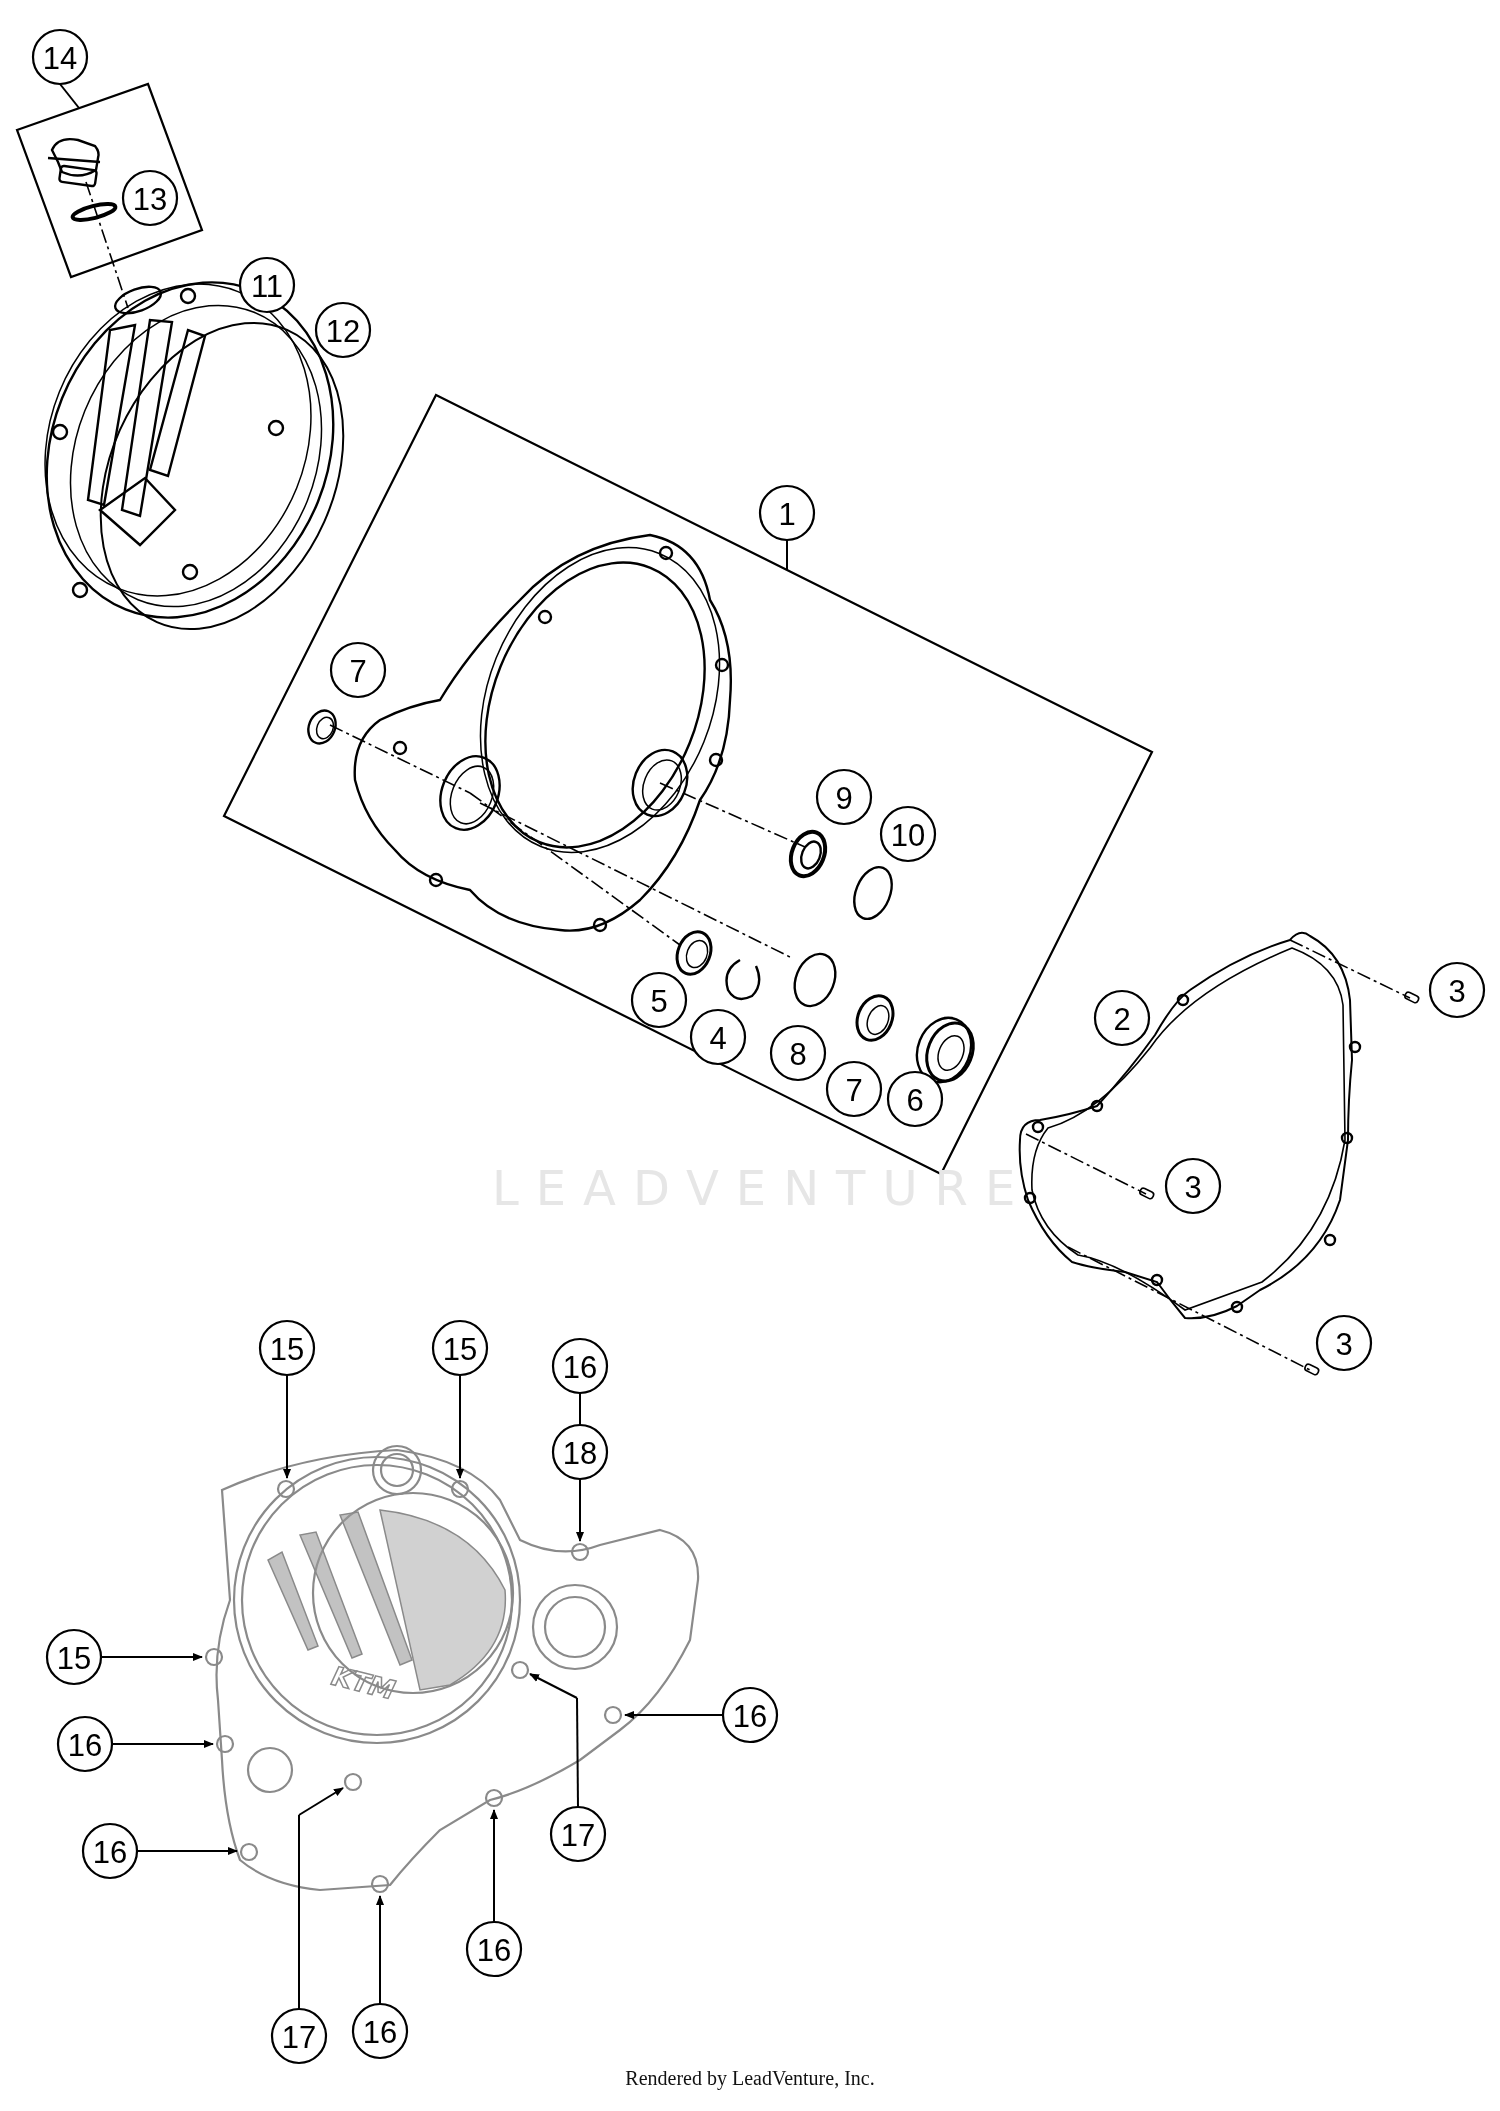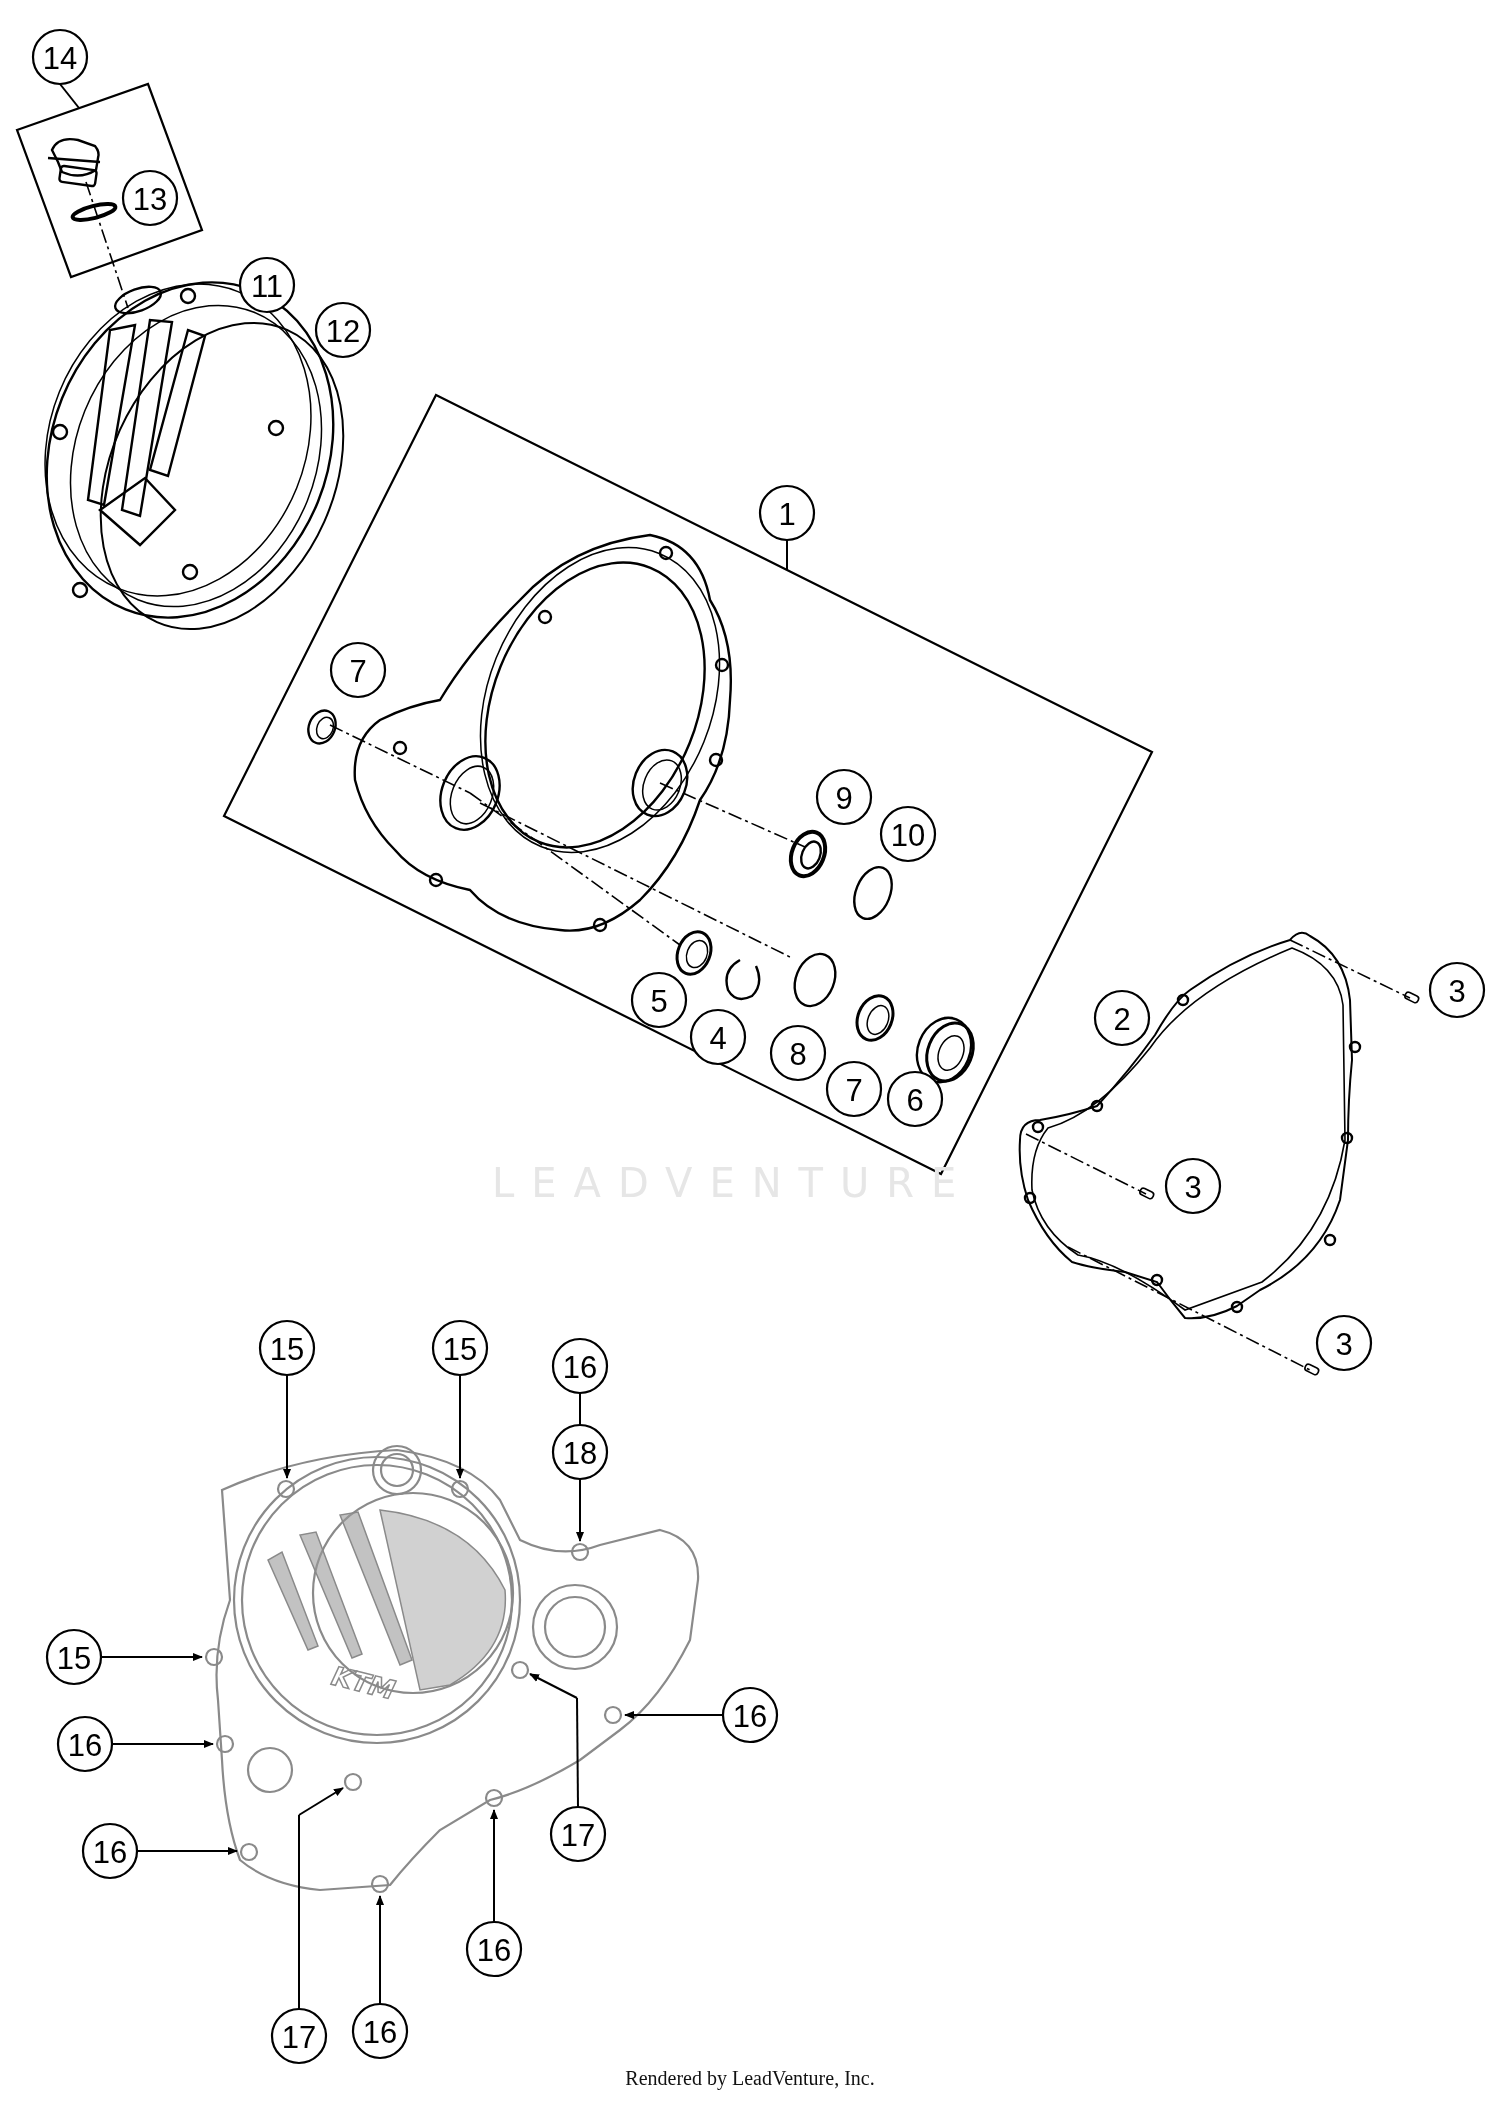--- a/index.html
+++ b/index.html
@@ -1,20 +1,20 @@
 <!DOCTYPE html>
 <html><head>
 <meta charset="utf-8">
 <style>
   html, body { margin: 0; padding: 0; background: #ffffff; }
   body { width: 1500px; height: 2111px; position: relative; overflow: hidden; font-family: "Liberation Sans", "DejaVu Sans", sans-serif; }
   #diagram { position: absolute; left: 0; top: 0; width: 1500px; height: 2111px; }
   .watermark {
     position: absolute; left: 492px; top: 1160px; width: 520px; text-align: left;
-    font-family: "DejaVu Sans", sans-serif; font-size: 40px; letter-spacing: 17px;
+    font-family: "DejaVu Sans", sans-serif; font-size: 48px; letter-spacing: 17px;
     color: #e6e6e6; font-weight: normal; white-space: nowrap;
   }
   .footer {
     position: absolute; left: 0; top: 2067px; width: 1500px; text-align: center;
     font-family: Liberation Serif, serif; font-size: 20px; color: #111;
   }
   .callout circle { fill: #ffffff; stroke: #000; stroke-width: 2.2; }
   .callout text { font-family: "Liberation Sans", sans-serif; font-size: 31px; fill: #000; text-anchor: middle; dominant-baseline: central; }
   .callout { cursor: pointer; }
   .part-black { fill: none; stroke: #000; stroke-width: 2.4; }

